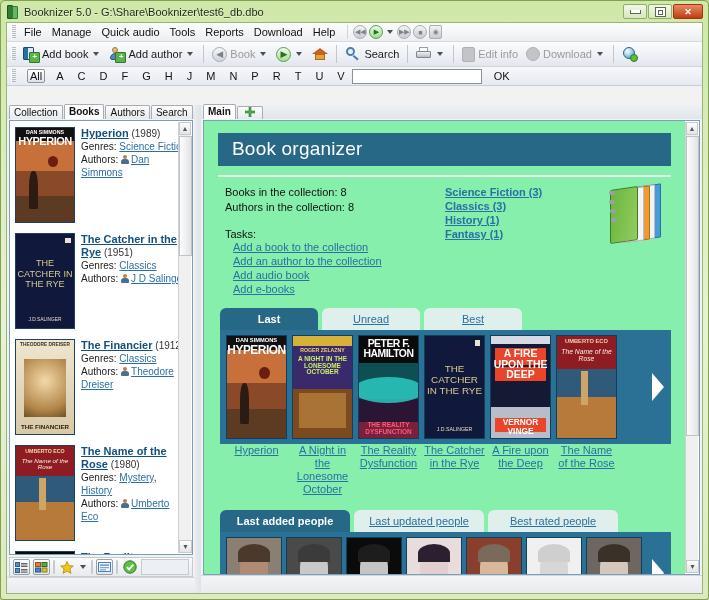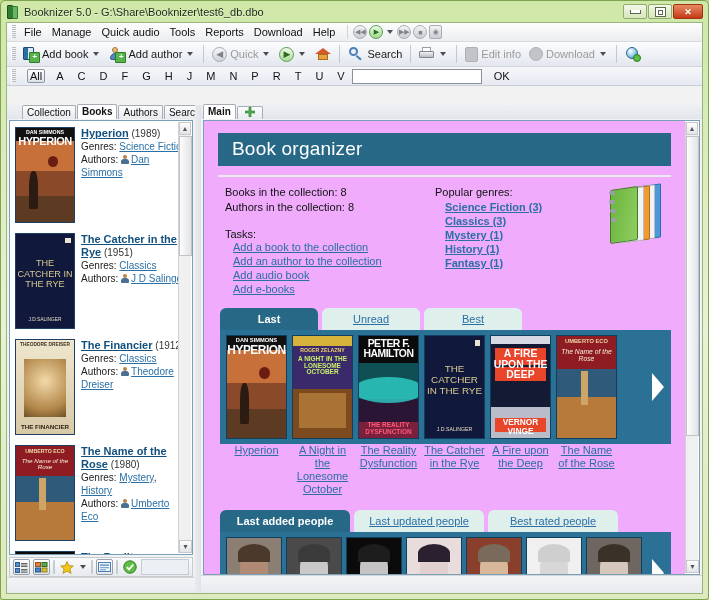--- a/index.html
+++ b/index.html
@@ -113,21 +113,21 @@
     box-sizing:border-box;font-size:11px;padding:0 2px;color:#111;outline:none;
     font-family:"Liberation Sans", sans-serif;
   }
   #ok-btn{margin-left:8px;font-size:11px;color:#111;padding:0 4px;cursor:default;}
 
   
   #split{position:absolute;left:0;top:82px;right:0;bottom:0;}
 
   
   #leftpane{position:absolute;left:0;top:0;width:188px;bottom:0;}
-  #lefttabs{height:14px;display:flex;align-items:flex-end;padding-left:15px;box-sizing:border-box;
+  #lefttabs{height:14px;display:flex;align-items:flex-end;padding-left:2px;box-sizing:border-box;
     background:linear-gradient(180deg,#eef0f4,#e2e6ec);}
   .ltab{font-size:10px;padding:1px 4px 1px 4px;border:1px solid #a8adb5;border-bottom:none;
     background:linear-gradient(180deg,#fdfdfd,#e6e9ee);margin-right:1px;color:#111;
     border-radius:2px 2px 0 0;line-height:11px;cursor:default;}
   .ltab.active{background:#fff;font-weight:bold;padding-bottom:2px;}
   #leftlist{
     position:absolute;left:2px;top:15px;right:2px;bottom:38px;
     background:#fff;border:1px solid #7aa0b8;box-sizing:border-box;overflow:hidden;
   }
   .book-row{display:flex;gap:6px;padding:6px 4px 4px 5px;box-sizing:border-box;}
@@ -159,21 +159,21 @@
   #splitter{position:absolute;left:188px;top:0;width:6px;bottom:0;background:linear-gradient(90deg,#e9ebef,#dfe2e7);}
 
   
   #rightpane{position:absolute;left:194px;top:0;right:0;bottom:0;}
   #righttabs{height:14px;display:flex;align-items:flex-end;padding-left:2px;box-sizing:border-box;
     background:linear-gradient(180deg,#eef0f4,#e2e6ec);}
   #htmlview{
     position:absolute;left:2px;top:15px;right:2px;bottom:18px;
     background:#fff;border:1px solid #7aa0b8;box-sizing:border-box;overflow:hidden;
   }
-  #hv-inner{position:absolute;left:0;top:0;right:14px;bottom:0;overflow:hidden;background:#f0abfc;padding:6px 0 14px 8px;box-sizing:border-box;}
+  #hv-inner{position:absolute;left:0;top:0;right:14px;bottom:0;overflow:hidden;background:#86efac;padding:6px 0 14px 8px;box-sizing:border-box;}
   #rightscroll{position:absolute;right:1px;top:1px;bottom:1px;width:13px;background:#f0f0f0;border-left:1px solid #d2d2d2;box-sizing:border-box;}
   #rightfoot{position:absolute;left:0;right:0;bottom:0;height:17px;background:linear-gradient(180deg,#f3f4f6,#e8eaee);border-top:1px solid #d3d6db;}
 
   
   .page{width:100%;box-sizing:border-box;padding-right:8px;}
   #org-header{
     background:#266885;color:#fff;font-size:19px;padding:5px 0 6px 14px;
     margin:6px 6px 0 6px;letter-spacing:.2px;
   }
   #hdr-rule{margin:9px 6px 0 6px;height:2px;background:#e9eaea;}
@@ -301,21 +301,21 @@
             <i class="hd"></i>
             <i class="bd"></i>
             <i class="plusbadge">+</i>
           </span>
         <span>Add author</span>
         <span class="caret"></span>
       </span>
       <span class="tb-sep"></span>
       <span class="tb-btn dis">
         <span class="ico-circ">◀</span>
-        <span>Quick</span>
+        <span>Book</span>
         <span class="caret"></span>
       </span>
       <span class="tb-btn">
         <span class="ico-circ green">▶</span>
         <span class="caret"></span>
       </span>
       <span class="tb-btn">
         <span class="ico ico-home">
             <i class="roof"></i>
             <i class="wall"></i>
@@ -503,25 +503,23 @@
                   <div class="stat-line">Authors in the collection: 8</div>
                   <div class="tasks-label">Tasks:</div>
                   <div id="task-links">
                       <span class="task-link">Add a book to the collection</span>
                       <span class="task-link">Add an author to the collection</span>
                       <span class="task-link">Add audio book</span>
                       <span class="task-link">Add e-books</span>
                     </div>
                 </div>
                 <div class="col-mid">
-                  <div class="stat-line">Popular genres:</div>
                   <div id="genre-links">
                       <span class="genre-link">Science Fiction (3)</span>
                       <span class="genre-link">Classics (3)</span>
-                      <span class="genre-link">Mystery (1)</span>
                       <span class="genre-link">History (1)</span>
                       <span class="genre-link">Fantasy (1)</span>
                     </div>
                 </div>
                 <div id="books-stack">
                   <div class="pg" style="left:30px;top:4px;width:22px;height:52px;background:#4b9ad6;border:1px solid #2c6fa8;transform:skewY(-8deg);"></div>
                   <div class="pg" style="left:24px;top:5px;width:22px;height:52px;background:#f0f2f4;border:1px solid #b9bec6;transform:skewY(-8deg);"></div>
                   <div class="pg" style="left:19px;top:6px;width:22px;height:52px;background:#ef9b34;border:1px solid #b56d14;transform:skewY(-8deg);"></div>
                   <div class="pg" style="left:13px;top:7px;width:22px;height:52px;background:#f2f4f6;border:1px solid #b9bec6;transform:skewY(-8deg);"></div>
                   <div class="pg" style="left:3px;top:7px;width:26px;height:52px;background:linear-gradient(100deg,#6cb43f,#8fce5f);border:1px solid #3f7a20;border-radius:2px;transform:skewY(-8deg);"></div>

